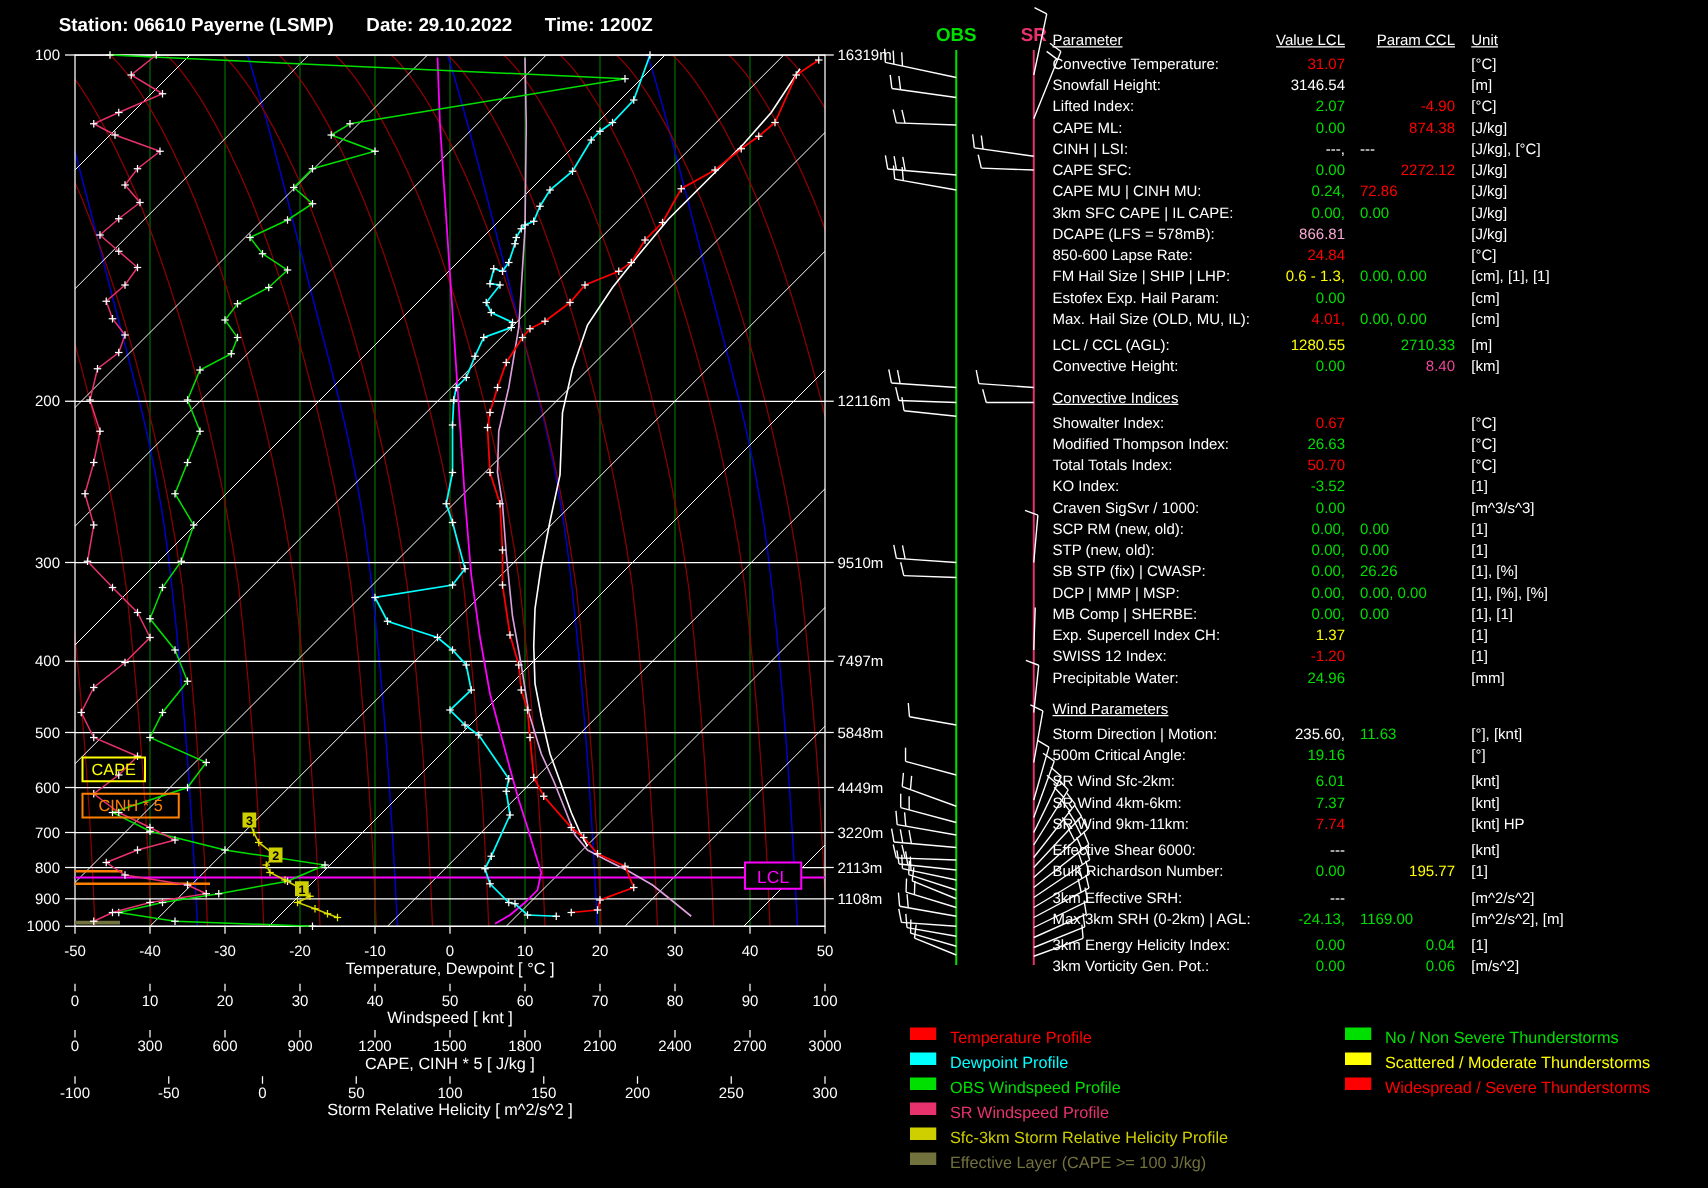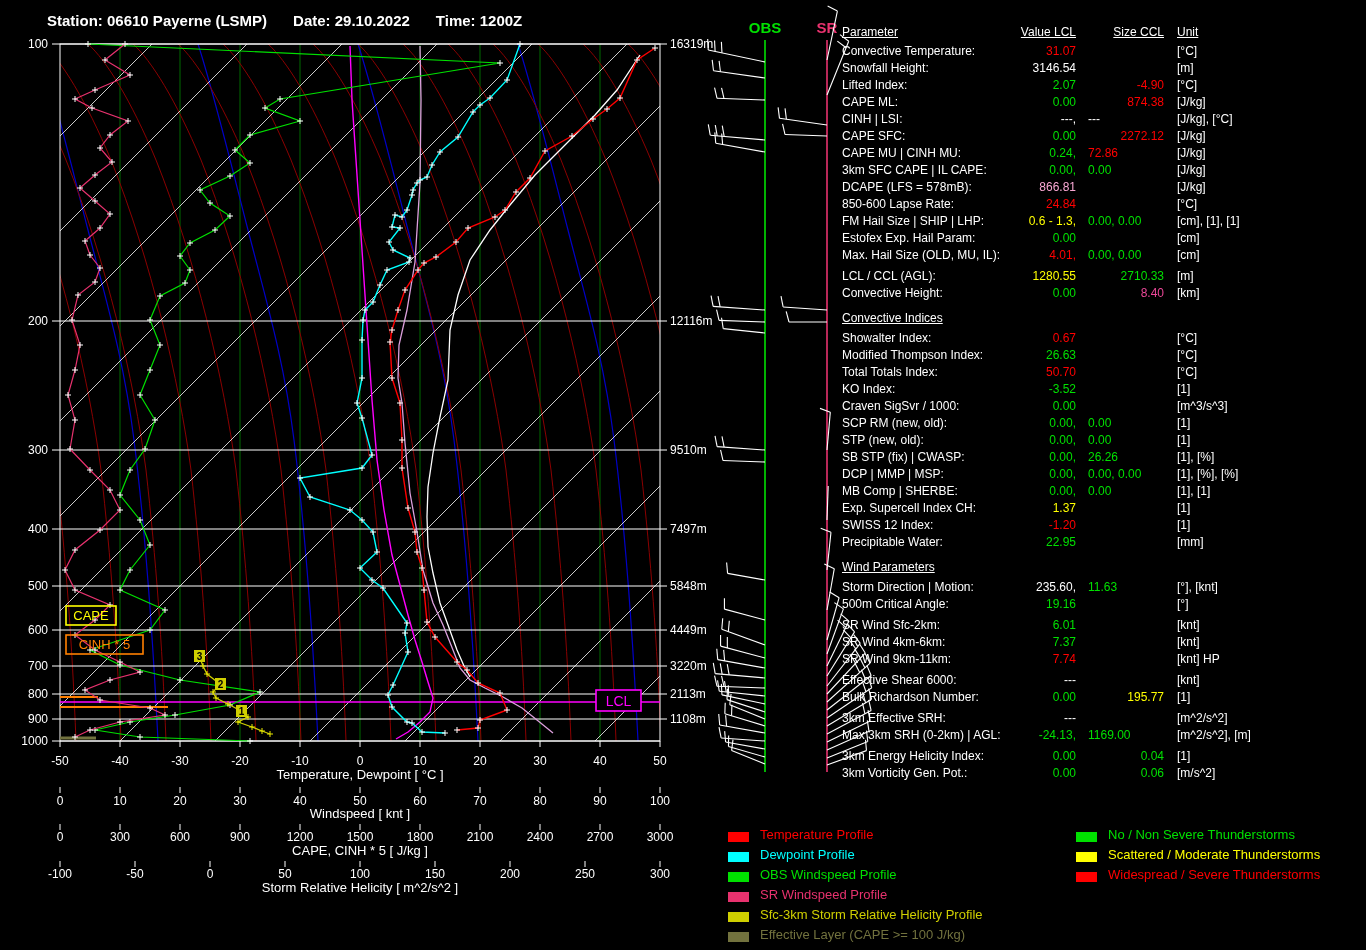--- a/index.html
+++ b/index.html
@@ -14,21 +14,21 @@
   .trow.gap{margin-top:4px;}
   .sechead{height:17px;margin-top:8px;margin-bottom:3px;}
   .sechead span{text-decoration:underline;}
   .tlabel{width:172px;}
   .tlcl{width:62px;text-align:right;white-space:nowrap;}
   .tccl{width:88px;text-align:right;white-space:nowrap;}
   .tccl.left{text-align:left;padding-left:12px;width:76px;}
   .tunit{padding-left:13px;white-space:nowrap;text-align:right;}
   .u{text-decoration:underline;}
   .legend{position:absolute;font-size:13px;}
-  .litem{display:flex;height:20px;align-items:flex-end;}
+  .litem{display:flex;height:20px;align-items:flex-start;}
   .lswatch{width:21px;height:10px;margin-right:11px;flex:none;}
 </style>
 </head>
 <body>
 
 <div class="stage">
   <div class="title">
     <span>Station: 06610 Payerne (LSMP)</span><span>Date: 29.10.2022</span><span>Time: 1200Z</span>
   </div>
   <svg id="chart-svg" width="880" height="950" viewBox="0 0 880 950">
@@ -815,21 +815,21 @@
         <line x1="827" y1="758" x2="867.7960896009387" y2="741.5173098896998" stroke="#fff" stroke-width="1.1"></line>
         <line x1="867.7960896009387" y1="741.5173098896998" x2="866.455526823482" y2="730.5993022216453" stroke="#fff" stroke-width="1.1"></line>
         <line x1="827" y1="765" x2="866.4670900730082" y2="750.6351539803219" stroke="#fff" stroke-width="1.1"></line>
         <line x1="866.4670900730082" y1="750.6351539803219" x2="865.508376902784" y2="739.6770123013127" stroke="#fff" stroke-width="1.1"></line>
       </g>
     </svg>
   <div id="param-table">
       <div class="thead">
         <div class="tlabel"><span class="u">Parameter</span></div>
         <div class="tlcl"><span class="u">Value LCL</span></div>
-        <div class="tccl"><span class="u">Size CCL</span></div>
+        <div class="tccl"><span class="u">Param CCL</span></div>
         <div class="tunit"><span class="u">Unit</span></div>
       </div>
       <div class="trow">
         <div class="tlabel"><span>Convective Temperature:</span></div>
         <div class="tlcl"><span style="color: rgb(255, 0, 0);">31.07</span></div>
         <div class="tccl"></div>
         <div class="tunit"><span>[°C]</span></div>
       </div>
       <div class="trow">
         <div class="tlabel"><span>Snowfall Height:</span></div>
@@ -983,21 +983,21 @@
         <div class="tunit"><span>[1]</span></div>
       </div>
       <div class="trow">
         <div class="tlabel"><span>SWISS 12 Index:</span></div>
         <div class="tlcl"><span style="color: rgb(255, 0, 0);">-1.20</span></div>
         <div class="tccl"></div>
         <div class="tunit"><span>[1]</span></div>
       </div>
       <div class="trow">
         <div class="tlabel"><span>Precipitable Water:</span></div>
-        <div class="tlcl"><span style="color: rgb(0, 224, 0);">22.95</span></div>
+        <div class="tlcl"><span style="color: rgb(0, 224, 0);">24.96</span></div>
         <div class="tccl"></div>
         <div class="tunit"><span>[mm]</span></div>
       </div>
       <div class="sechead"><span>Wind Parameters</span></div>
       <div class="trow">
         <div class="tlabel"><span>Storm Direction | Motion:</span></div>
         <div class="tlcl"><span style="color: rgb(255, 255, 255);">235.60,</span></div>
         <div class="tccl left"><span style="color: rgb(0, 224, 0);">11.63</span></div>
         <div class="tunit"><span>[°], [knt]</span></div>
       </div>

